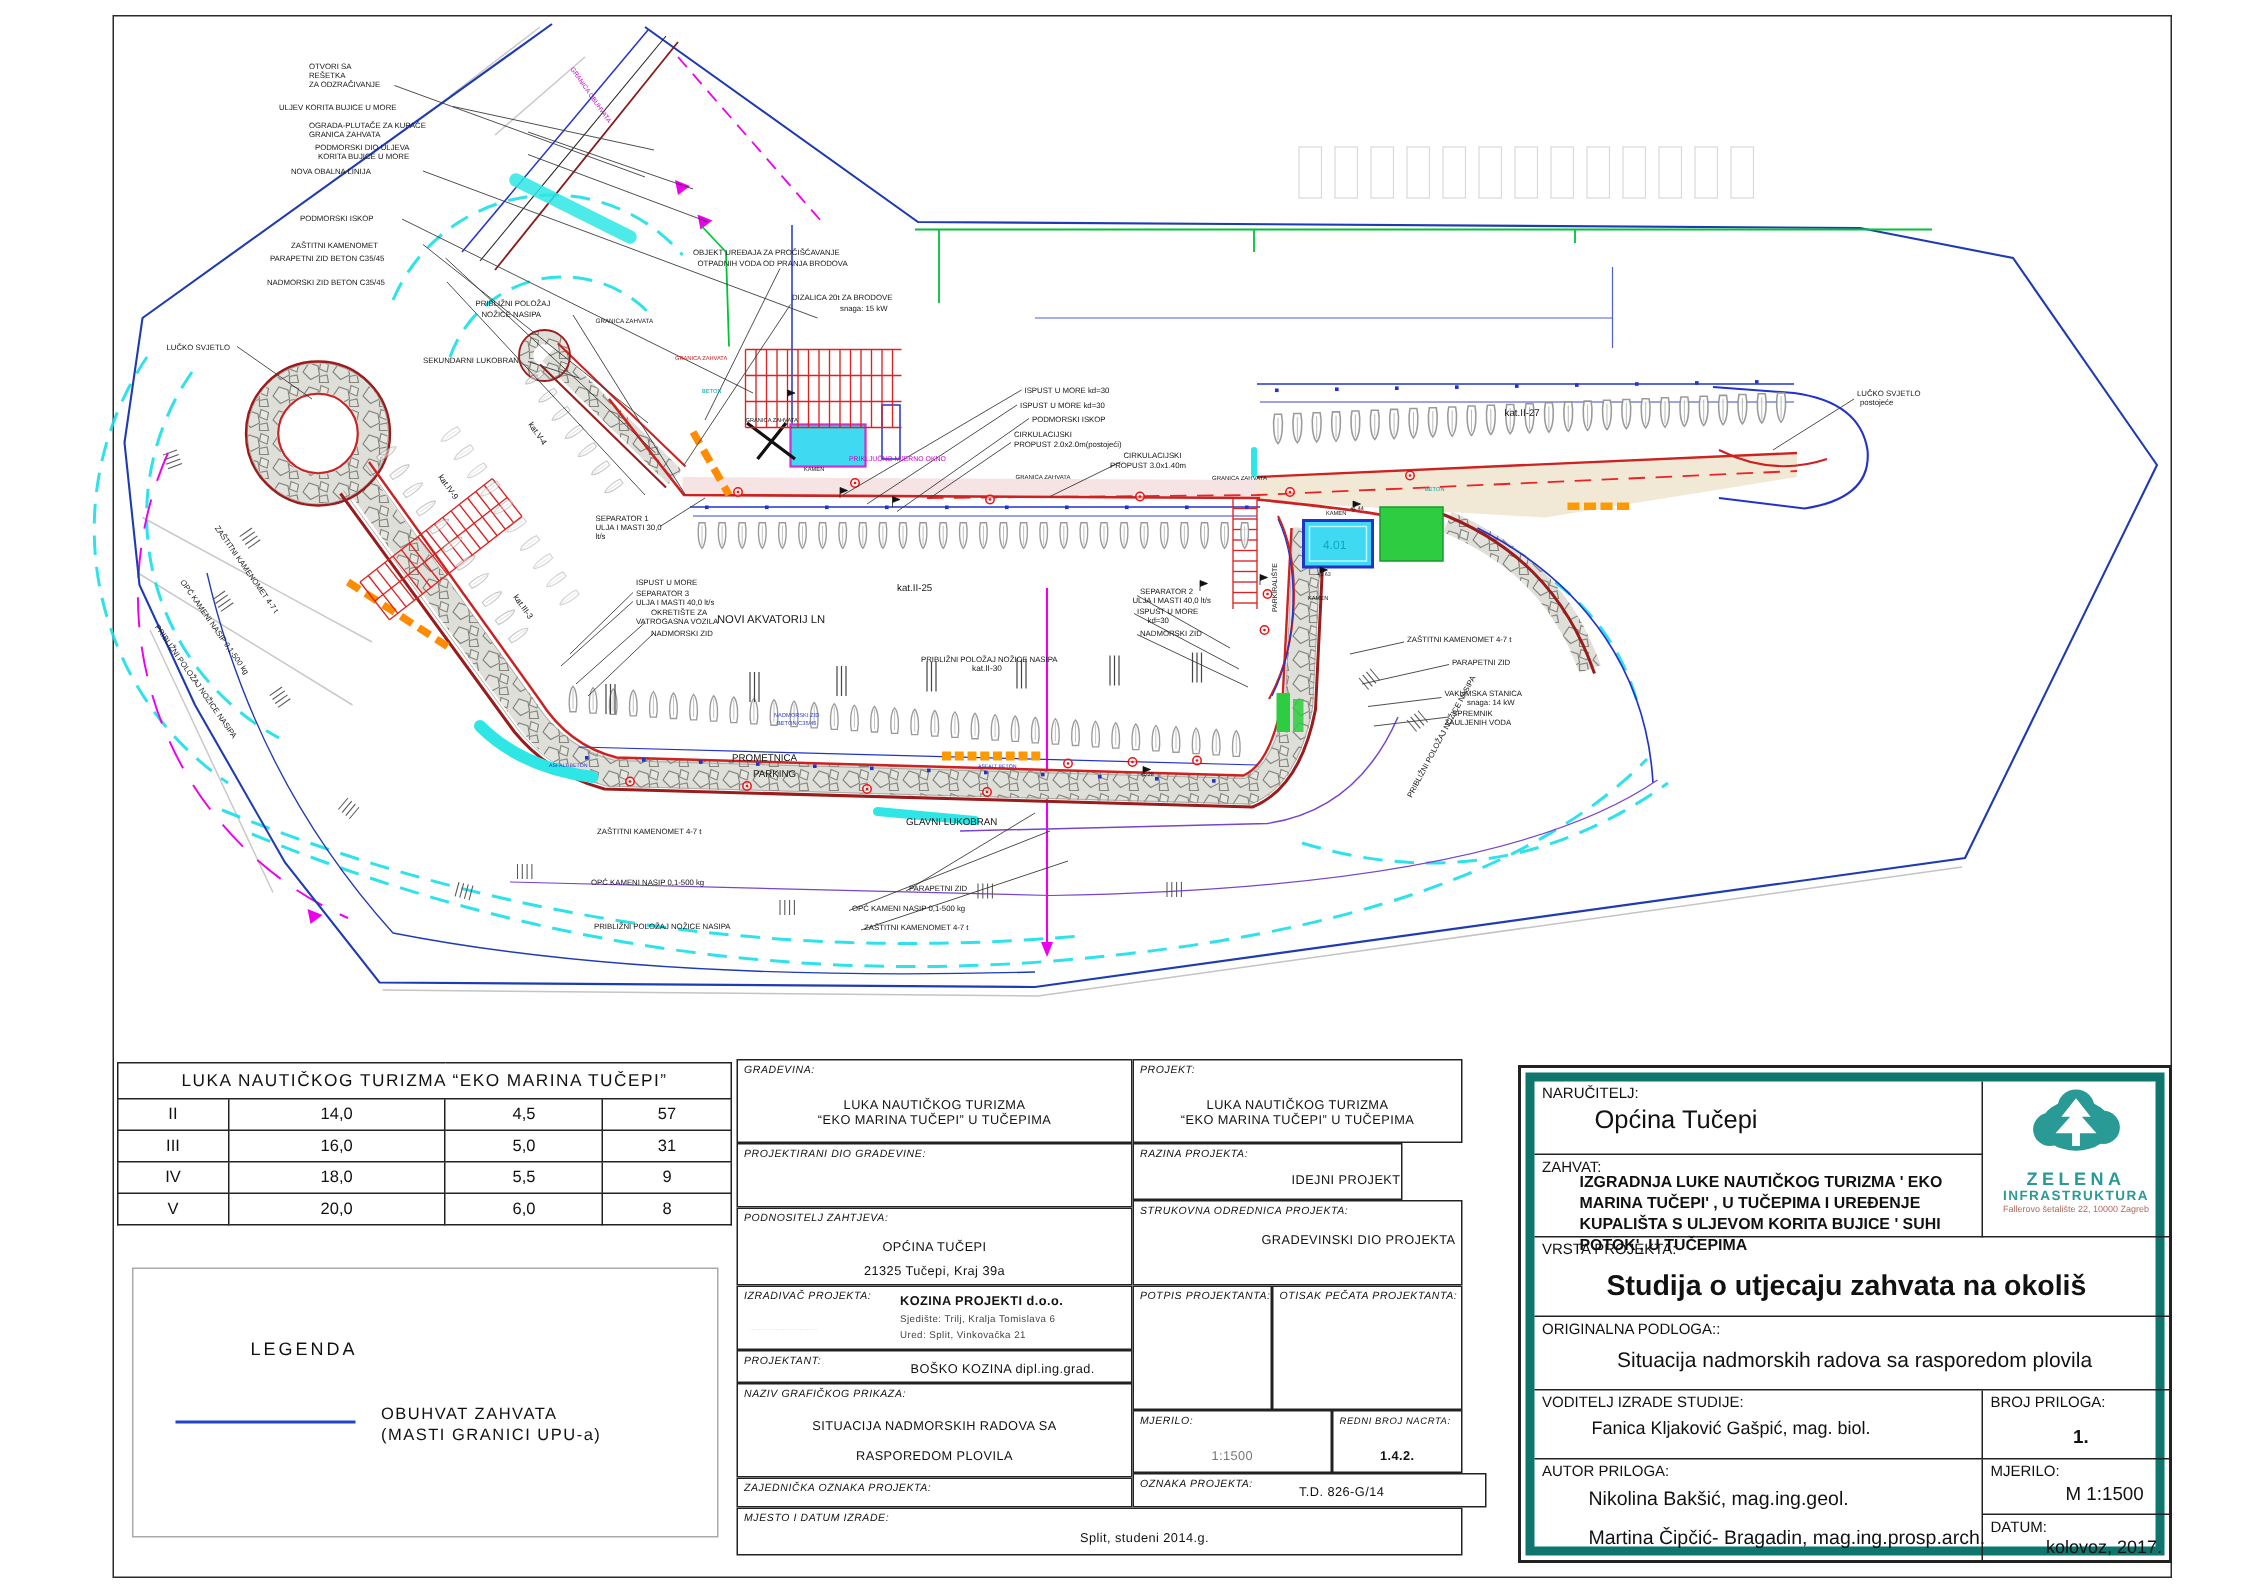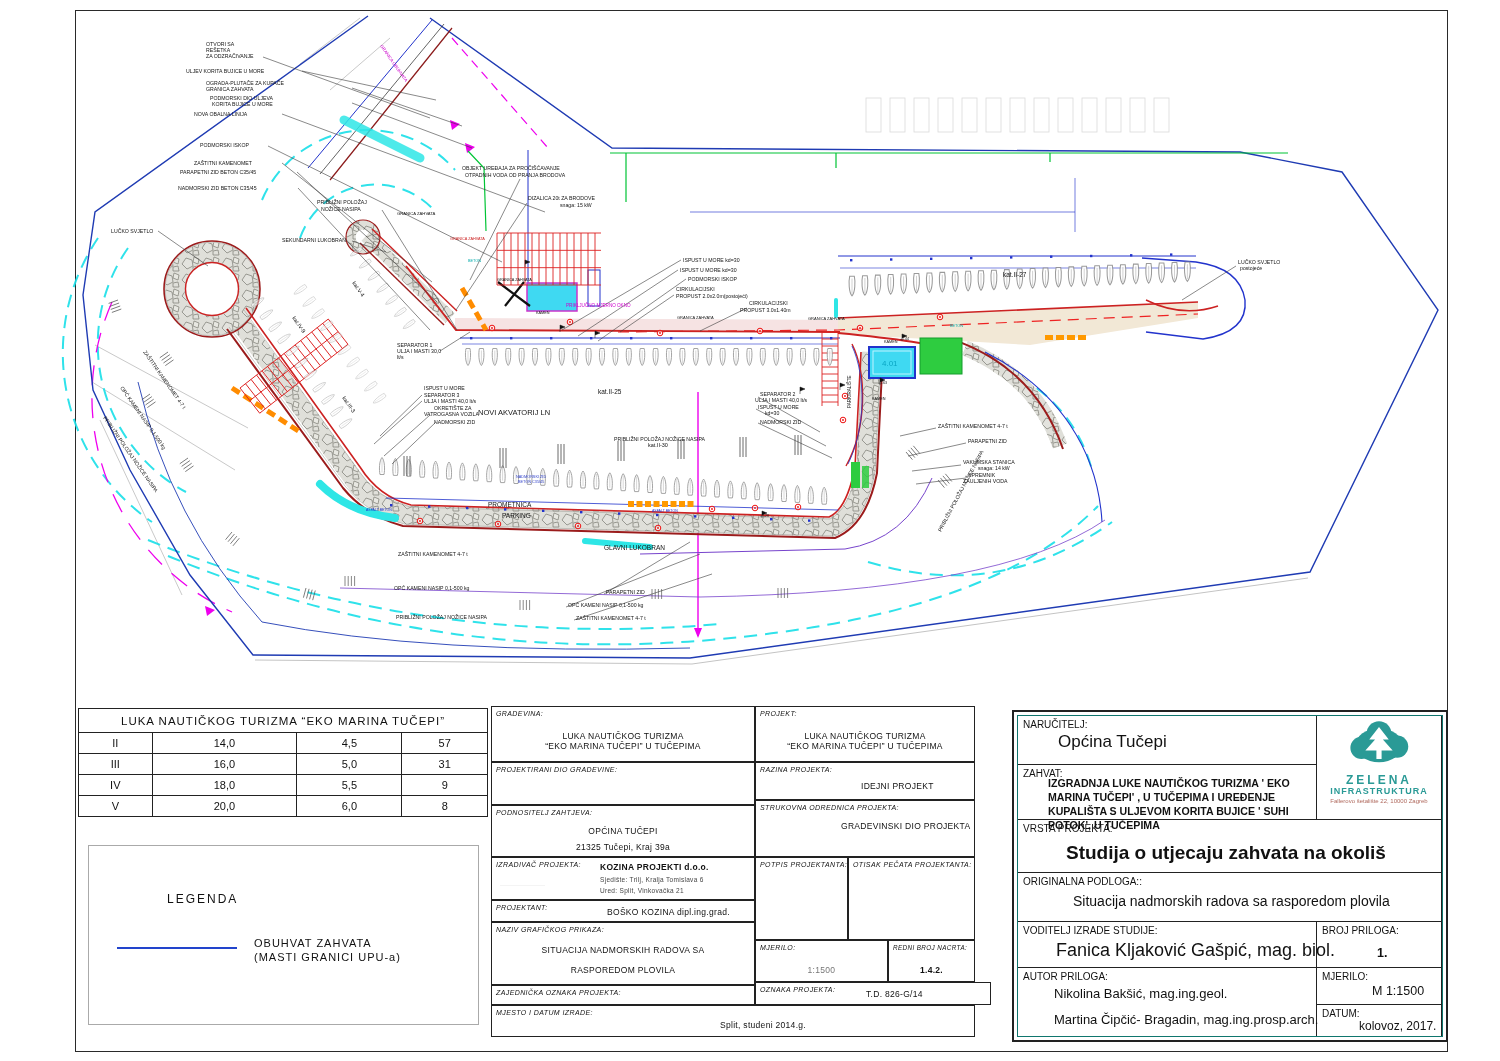--- a/index.html
+++ b/index.html
@@ -18,21 +18,21 @@
   .legendbox .lline{position:absolute;left:28px;top:101px;width:120px;height:2px;background:#2244cc;}
   .legendbox .ltext{position:absolute;left:165px;top:90px;font-size:11px;letter-spacing:1px;line-height:1.3;}
   
   .cadcell{position:absolute;border:1px solid #222;box-sizing:border-box;background:#fff;}
   .cadlbl{position:absolute;left:4px;top:3px;font-size:7px;font-style:italic;letter-spacing:.4px;white-space:nowrap;}
   .cadval{position:absolute;font-size:8.5px;letter-spacing:.3px;white-space:nowrap;}
   .cvc{width:100%;text-align:center;}
   .stamp{position:absolute;left:8px;top:26px;width:78px;font-size:3px;color:#b9b9b9;overflow:hidden;white-space:nowrap;}
   
   .sb-outer{position:absolute;left:1012px;top:710px;width:436px;height:332px;border:2px solid #222;box-sizing:border-box;}
-  .sb-inner{position:absolute;left:3px;top:3px;right:3px;bottom:3px;border:1px solid #0f766e;padding-left:30px;}
+  .sb-inner{position:absolute;left:3px;top:3px;right:3px;bottom:3px;border:6px solid #0f766e;padding-left:30px;}
   .sbcell{position:absolute;box-sizing:border-box;border-right:1px solid #222;border-bottom:1px solid #222;}
   .sblbl{position:absolute;left:5px;top:3px;font-size:10px;white-space:nowrap;}
   .sbval{position:absolute;white-space:nowrap;}
   .logo-wrap{text-align:center;padding-top:2px;}
   .logo-name1{font-size:12px;font-weight:bold;letter-spacing:3px;color:#2a9a96;line-height:1;}
   .logo-name2{font-size:9px;font-weight:bold;letter-spacing:1px;color:#2a9a96;line-height:1.2;}
   .logo-addr{font-size:6px;color:#b06a5e;margin-top:1px;}
 </style>
 </head>
 <body>
@@ -1119,21 +1119,21 @@
   </div>
   <div class="cadcell" style="left:491px;top:1005px;width:484px;height:32px;">
     <span class="cadlbl">MJESTO I DATUM IZRADE:</span>
     <div class="cadval" style="left:228px;top:14px;">Split, studeni 2014.g.</div>
   </div>
   <div class="cadcell" style="left:755px;top:706px;width:220px;height:56px;">
     <span class="cadlbl">PROJEKT:</span>
     <div class="cadval cvc" style="top:24px;">LUKA NAUTIČKOG TURIZMA</div>
     <div class="cadval cvc" style="top:34px;">“EKO MARINA TUČEPI” U TUČEPIMA</div>
   </div>
-  <div class="cadcell" style="left:755px;top:762px;width:220px;height:38px;">
+  <div class="cadcell" style="left:755px;top:762px;width:180px;height:38px;">
     <span class="cadlbl">RAZINA PROJEKTA:</span>
     <div class="cadval" style="left:105px;top:18px;">IDEJNI PROJEKT</div>
   </div>
   <div class="cadcell" style="left:755px;top:800px;width:220px;height:57px;">
     <span class="cadlbl">STRUKOVNA ODREDNICA PROJEKTA:</span>
     <div class="cadval" style="left:85px;top:20px;">GRADEVINSKI DIO PROJEKTA</div>
   </div>
   <div class="cadcell" style="left:755px;top:857px;width:93px;height:83px;">
     <span class="cadlbl">POTPIS PROJEKTANTA:</span>
   </div>
@@ -1183,21 +1183,21 @@
   <div class="sbcell" style="left:0;top:104px;width:424px;height:53px;">
     <span class="sblbl">VRSTA PROJEKTA:</span>
     <div class="sbval" style="left:48px;top:22px;font-size:19px;font-weight:bold;">Studija o utjecaju zahvata na okoliš</div>
   </div>
   <div class="sbcell" style="left:0;top:157px;width:424px;height:49px;">
     <span class="sblbl">ORIGINALNA PODLOGA::</span>
     <div class="sbval" style="left:55px;top:20px;font-size:14px;">Situacija nadmorskih radova sa rasporedom plovila</div>
   </div>
   <div class="sbcell" style="left:0;top:206px;width:299px;height:46px;">
     <span class="sblbl">VODITELJ IZRADE STUDIJE:</span>
-    <div class="sbval" style="left:38px;top:18px;font-size:18px;">Fanica Kljaković Gašpić, mag. biol.</div>
+    <div class="sbval" style="left:38px;top:18px;font-size:12px;">Fanica Kljaković Gašpić, mag. biol.</div>
   </div>
   <div class="sbcell" style="left:299px;top:206px;width:125px;height:46px;">
     <span class="sblbl">BROJ PRILOGA:</span>
     <div class="sbval" style="left:60px;top:24px;font-size:12.5px;font-weight:bold;">1.</div>
   </div>
   <div class="sbcell" style="left:0;top:252px;width:299px;height:68px;border-bottom:none;">
     <span class="sblbl">AUTOR PRILOGA:</span>
     <div class="sbval" style="left:36px;top:18px;font-size:13px;">Nikolina Bakšić, mag.ing.geol.</div>
     <div class="sbval" style="left:36px;top:44px;font-size:13px;">Martina Čipčić- Bragadin, mag.ing.prosp.arch.</div>
   </div>

